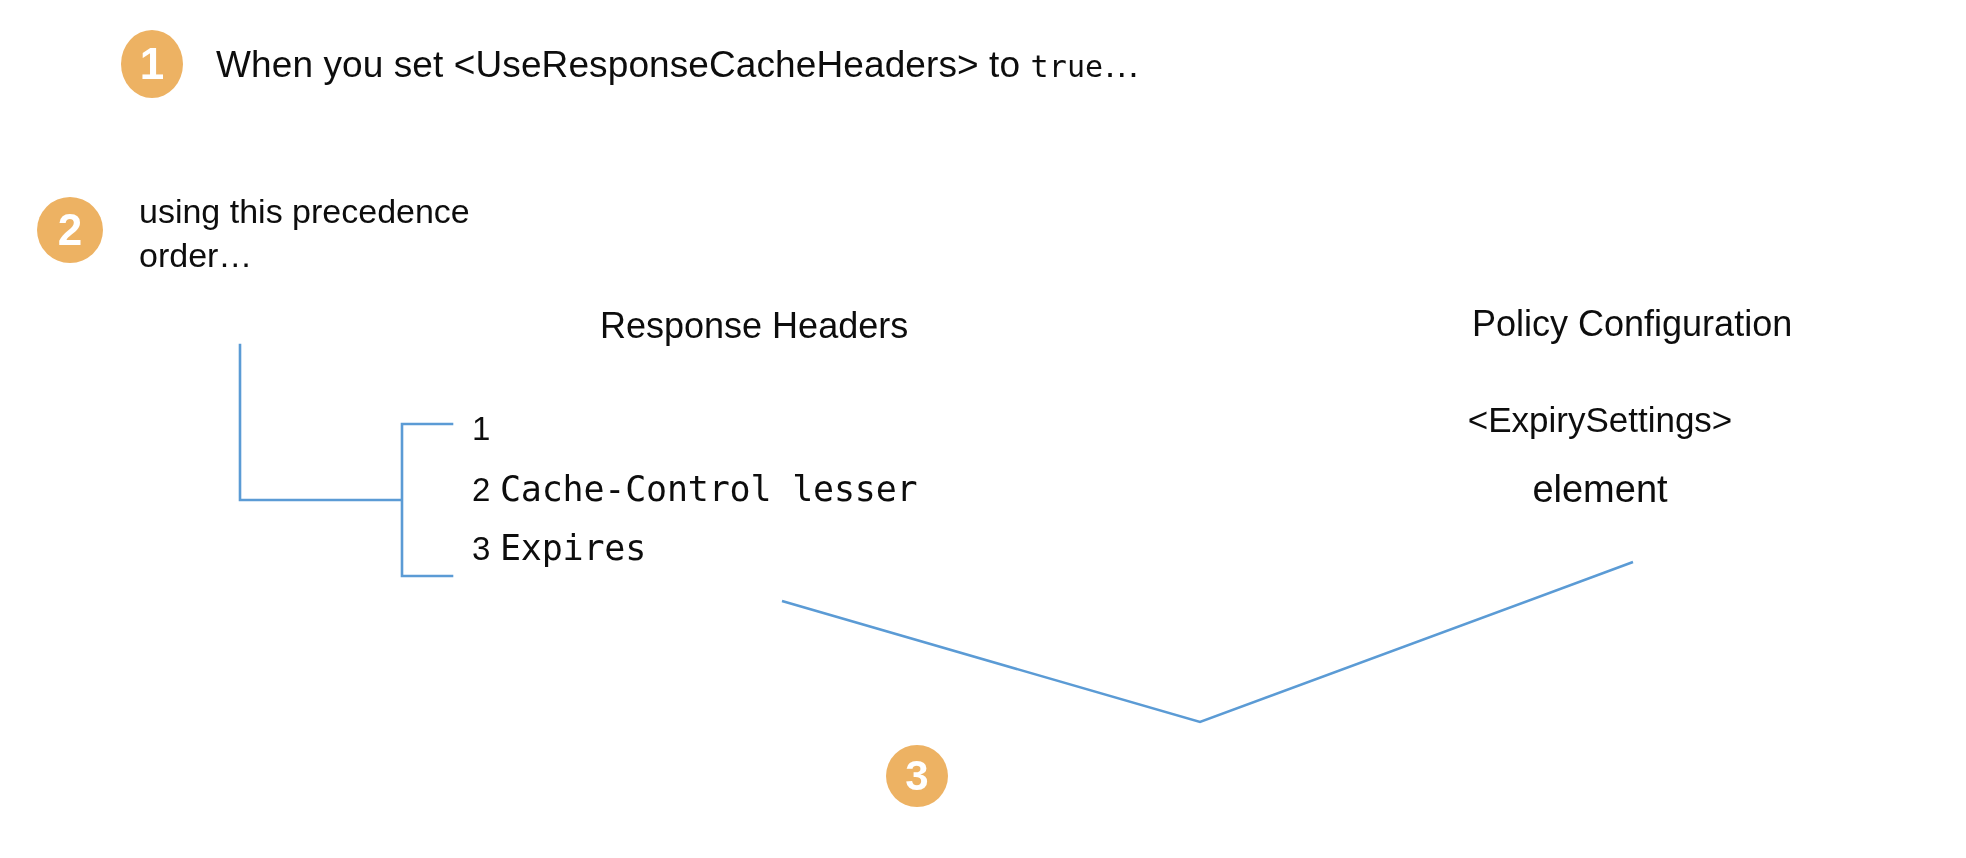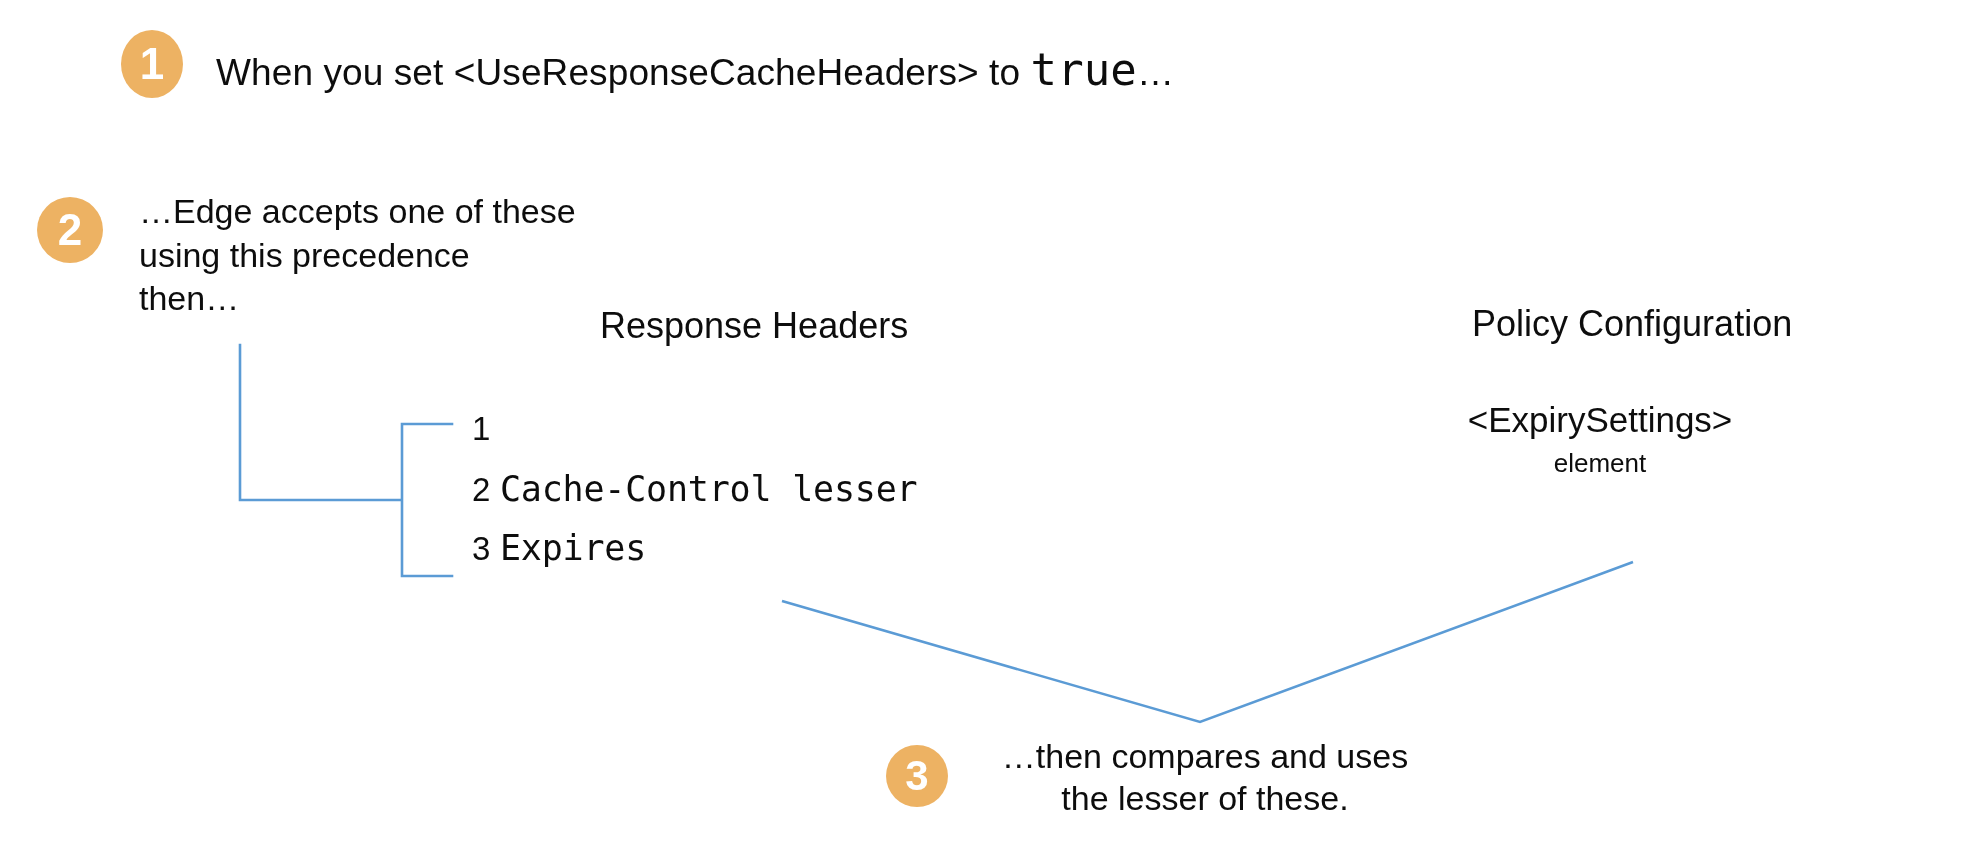--- a/index.html
+++ b/index.html
@@ -65,21 +65,21 @@
   .step1-text {
     position: absolute;
     left: 216px;
     top: 44px;
     font-size: 37px;
     letter-spacing: 0.1px;
     white-space: nowrap;
   }
   .mono {
     font-family: "DejaVu Sans Mono", "Liberation Mono", monospace;
-    font-size: 44px;
+    font-size: 30px;
     text-align: center;
   }
   .step2-text {
     position: absolute;
     left: 139px;
     top: 190px;
     font-size: 34px;
     line-height: 1.28;
     width: 520px;
   }
@@ -125,22 +125,22 @@
     width: 420px;
     text-align: center;
   }
   .policy-tag {
     font-family: Liberation Sans, sans-serif;
     font-size: 35px;
     white-space: nowrap;
   }
   .policy-word {
     font-family: "Liberation Sans", sans-serif;
-    font-size: 26px;
-    margin-top: 8px;
+    font-size: 38px;
+    margin-top: 28px;
   }
   .step3-text {
     position: absolute;
     left: 965px;
     top: 735px;
     width: 480px;
     font-size: 34px;
     line-height: 1.24;
     text-align: center;
   }
@@ -159,23 +159,22 @@
     <path d="M 782 601 L 1200 722 L 1633 562" fill="none" stroke="#5b9bd5" stroke-width="2.6" stroke-linejoin="miter"></path>
   </svg>
 
   <div class="badge badge-1">1</div>
   <div class="step1-text">
     <span>When you set &lt;UseResponseCacheHeaders&gt; to </span><span class="mono">true</span><span>…</span>
   </div>
 
   <div class="badge badge-2">2</div>
   <div class="step2-text">
-    <div>…Edge accepts one of these</div>
     <div>using this precedence</div>
-    <div>then…</div>
+    <div>order…</div>
   </div>
 
   <div class="col-heading heading-response">Response Headers</div>
 
   <div class="list">
     <div class="list-row">
       <span class="list-num">1</span>
     </div>
     <div class="list-row">
       <span class="list-num">2</span>
@@ -187,18 +186,14 @@
     </div>
   </div>
 
   <div class="col-heading heading-policy">Policy Configuration</div>
   <div class="policy-element">
     <div class="policy-tag">&lt;ExpirySettings&gt;</div>
     <div class="policy-word">element</div>
   </div>
 
   <div class="badge badge-3">3</div>
-  <div class="step3-text">
-    <div>…then compares and uses</div>
-    <div>the lesser of these.</div>
-  </div>
 
 </div>
 
 </body></html>

